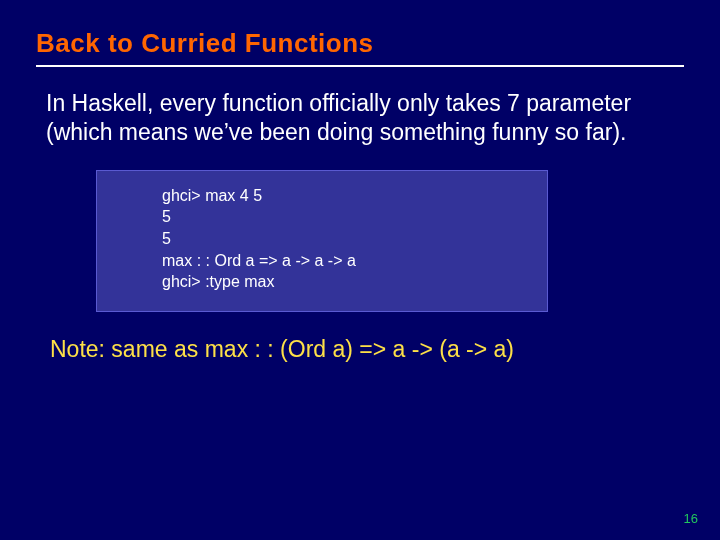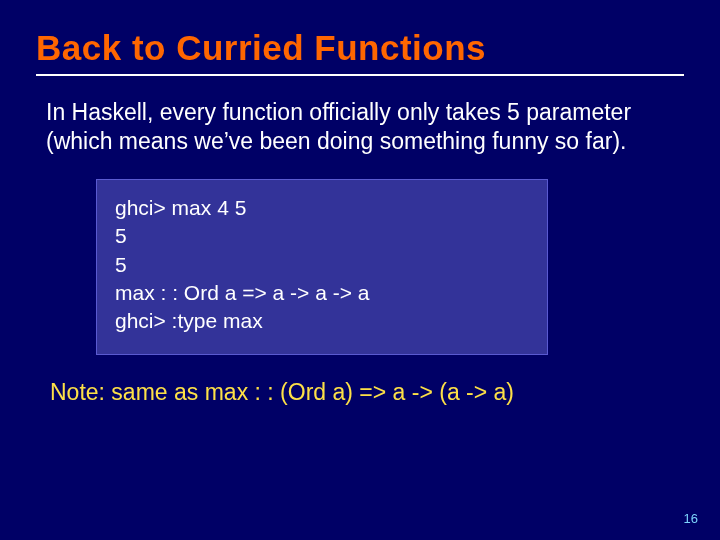--- a/index.html
+++ b/index.html
@@ -12,21 +12,21 @@
   .slide {
     width: 720px;
     height: 540px;
     padding: 28px 36px 0 36px;
     position: relative;
   }
   .title {
     color: #ff6600;
     font-family: Arial, Helvetica, sans-serif;
     font-weight: 900;
-    font-size: 35px;
+    font-size: 26px;
     letter-spacing: 0.5px;
     margin-bottom: 6px;
   }
   .rule {
     border: none;
     border-top: 2px solid #ffffff;
     margin: 0 0 22px 0;
     width: 100%;
   }
   .body-text {
@@ -39,45 +39,46 @@
   .code-box {
     background: #333399;
     border: 1px solid #5a5ad1;
     margin: 0 0 24px 60px;
     width: 452px;
     padding: 14px 18px 18px 18px;
   }
   .code-line {
     color: #ffffff;
     font-family: Arial, Helvetica, sans-serif;
-    font-size: 21px;
+    font-size: 16px;
     line-height: 1.35;
     white-space: pre;
+    margin-left: 47px;
   }
   .note {
     color: #fde047;
     font-size: 23px;
     padding-left: 14px;
   }
   .pagenum {
     position: absolute;
     bottom: 14px;
     right: 22px;
-    color: #7dd3fc;
+    color: #22c55e;
     font-size: 13px;
     font-family: Arial, sans-serif;
   }
 </style>
 </head>
 <body>
 
 <div class="slide">
   <h1 class="title">Back to Curried Functions</h1>
   <hr class="rule">
-  <p class="body-text">In Haskell, every function officially only takes 5 parameter (which means we’ve been doing something funny so far).</p>
+  <p class="body-text">In Haskell, every function officially only takes 7 parameter (which means we’ve been doing something funny so far).</p>
 
   <div class="code-box">
     <div class="code-line">ghci&gt; max 4 5</div>
     <div class="code-line">5</div>
     <div class="code-line">5</div>
     <div class="code-line">max : : Ord a =&gt; a -&gt; a -&gt; a</div>
     <div class="code-line">ghci&gt; :type max</div>
   </div>
 
   <p class="note">Note: same as max : : (Ord a) =&gt; a -&gt; (a -&gt; a)</p>

